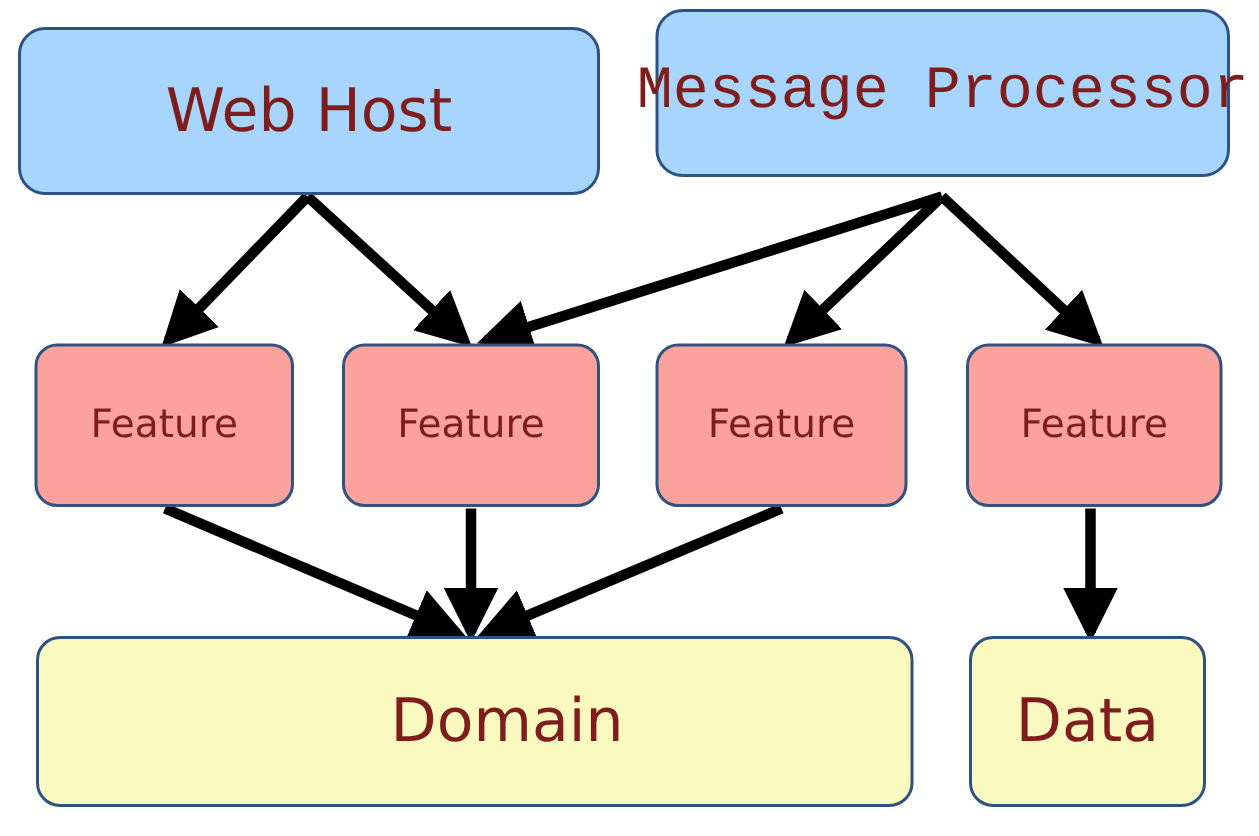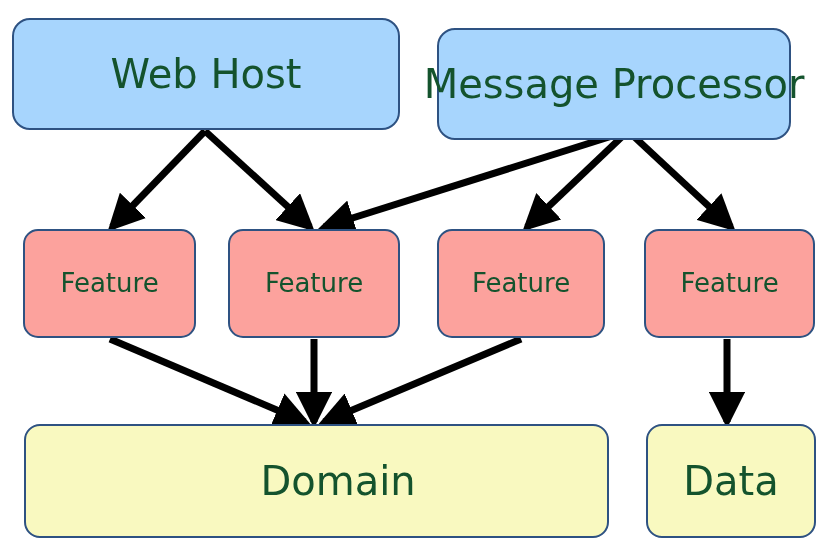--- a/index.html
+++ b/index.html
@@ -24,21 +24,21 @@
     pointer-events: none;
   }
   .node {
     position: absolute;
     box-sizing: border-box;
     display: flex;
     align-items: center;
     justify-content: center;
     border: 2px solid #2e5282;
     border-radius: 16px;
-    color: #14532d;
+    color: #7f1d1d;
     line-height: 1.05;
     text-align: center;
     white-space: nowrap;
   }
   .node-host {
     background: #a7d5fd;
     font-size: 40px;
     border-radius: 18px;
   }
   .node-feature {
@@ -46,27 +46,27 @@
     font-size: 26px;
     border-radius: 15px;
   }
   .node-store {
     background: #f9f9c0;
     font-size: 40px;
     border-radius: 16px;
   }
   
   #node-web-host        { left: 12px;  top: 18px;  width: 388px; height: 112px; }
-  #node-message-processor { left: 437px; top: 28px;  width: 354px; height: 112px; }
+  #node-message-processor { left: 437px; top: 6px;  width: 383px; height: 112px; font-family: Liberation Mono, monospace; }
   #node-feature-1       { left: 23px;  top: 229px; width: 173px; height: 109px; }
   #node-feature-2       { left: 228px; top: 229px; width: 172px; height: 109px; }
   #node-feature-3       { left: 437px; top: 229px; width: 168px; height: 109px; }
   #node-feature-4       { left: 644px; top: 229px; width: 171px; height: 109px; }
   #node-domain          { left: 24px;  top: 424px; width: 585px; height: 114px; }
-  #node-data            { left: 646px; top: 424px; width: 170px; height: 114px; }
+  #node-data            { left: 646px; top: 424px; width: 158px; height: 114px; }
 </style>
 </head>
 <body>
 
 <div id="diagram-root" style="width: 839px; height: 557px; background: rgb(255, 255, 255);">
 
   <svg id="edge-layer" viewBox="0 0 839 557" xmlns="http://www.w3.org/2000/svg">
     <defs>
       <marker id="arrowhead" markerWidth="5.2" markerHeight="5.2" refX="4.3" refY="2.6" orient="auto" markerUnits="strokeWidth">
         <path d="M0,0 L5.2,2.6 L0,5.2 Z" fill="#000000"></path>

